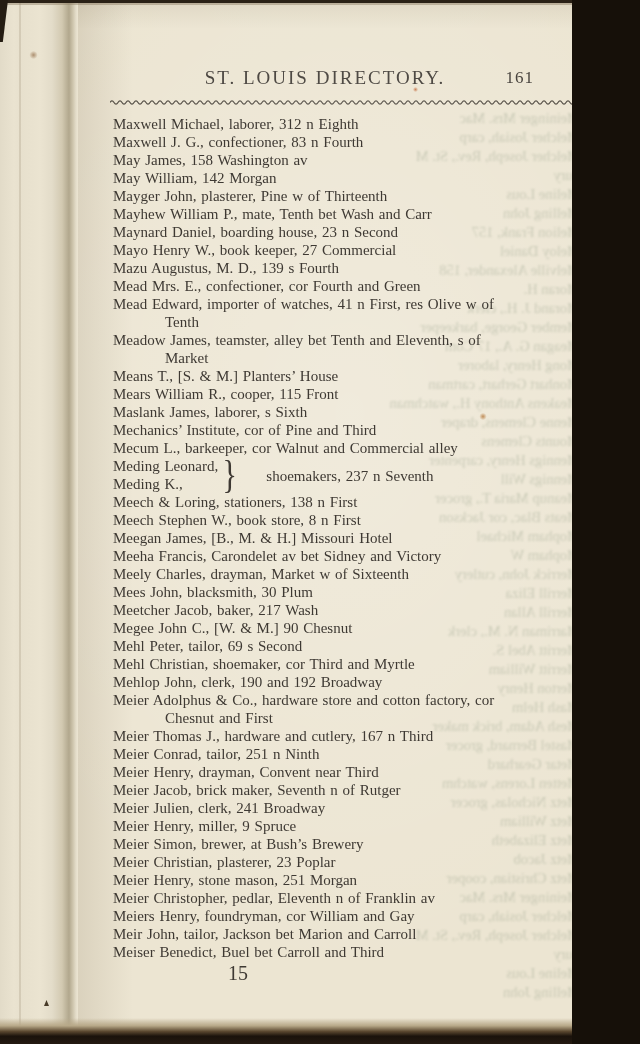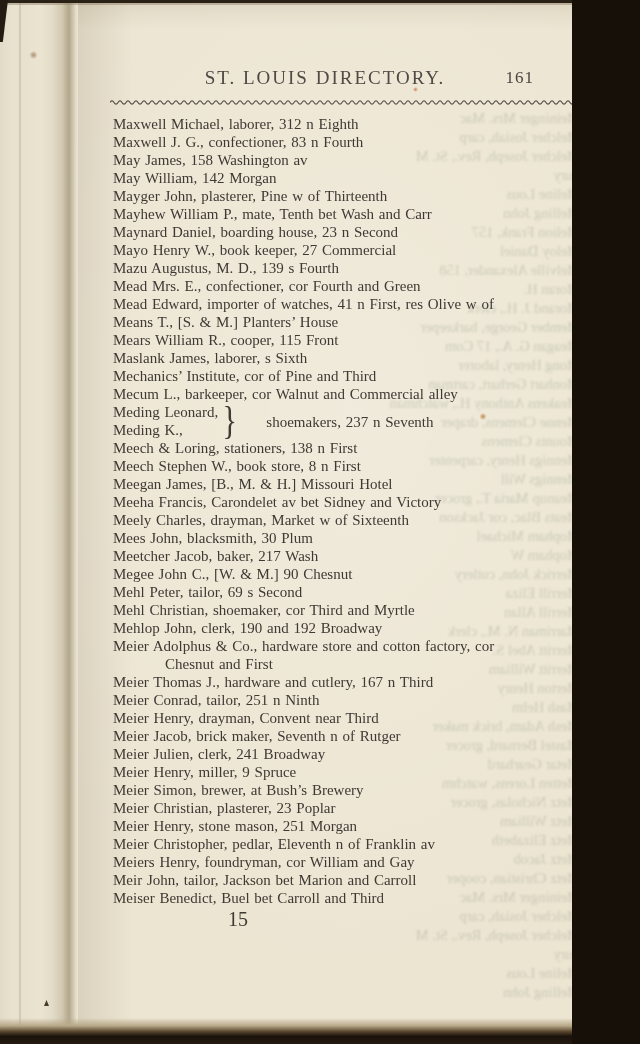--- a/index.html
+++ b/index.html
@@ -155,20 +155,25 @@
           <div class="first">Mayo Henry W., book keeper, 27 Commercial</div>
         </div>
         <div class="entry">
           <div class="first">Mazu Augustus, M. D., 139 s Fourth</div>
         </div>
         <div class="entry">
           <div class="first">Mead Mrs. E., confectioner, cor Fourth and Green</div>
         </div>
         <div class="entry">
           <div class="first">Mead Edward, importer of watches, 41 n First, res Olive w of</div>
+          <div class="cont">Tenth</div>
+        </div>
+        <div class="entry">
+          <div class="first">Meadow James, teamster, alley bet Tenth and Eleventh, s of</div>
+          <div class="cont">Market</div>
         </div>
         <div class="entry">
           <div class="first">Means T., [S. &amp; M.] Planters’ House</div>
         </div>
         <div class="entry">
           <div class="first">Mears William R., cooper, 115 Front</div>
         </div>
         <div class="entry">
           <div class="first">Maslank James, laborer, s Sixth</div>
         </div>

